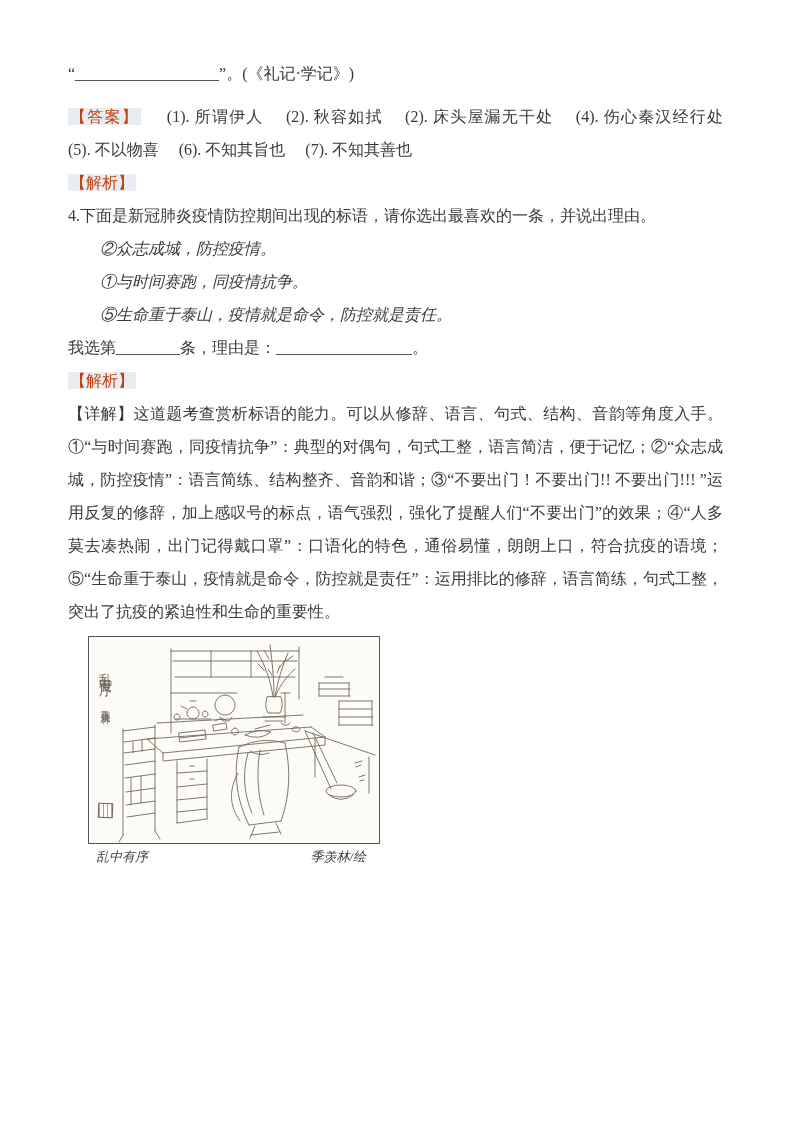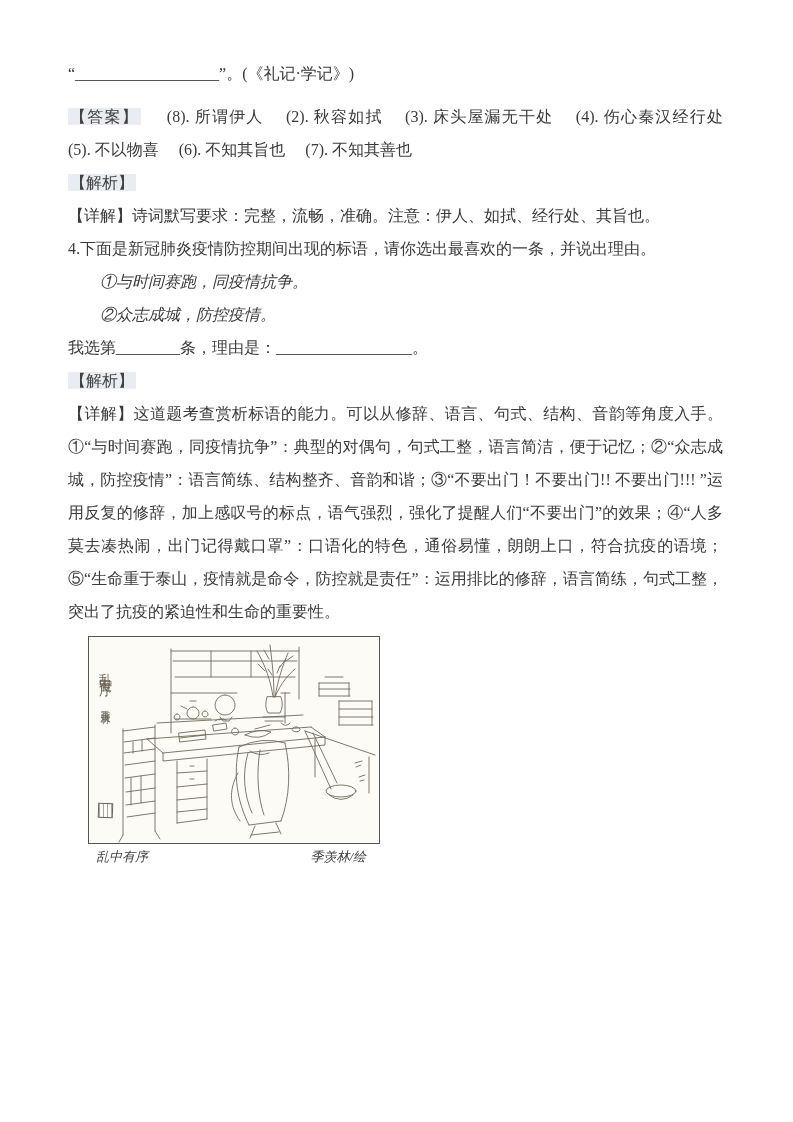--- a/index.html
+++ b/index.html
@@ -10,21 +10,21 @@
     box-sizing:border-box;
     padding:57px 70px 0 68px;
     font-family:"Liberation Serif","DejaVu Serif",serif;
     font-size:16px;color:#3a3a3a;
     overflow:hidden;
   }
   p{margin:0;line-height:33px;text-align:justify;}
   .pre{white-space:pre-wrap;}
   .mt10{margin-top:10px;}
   .hl{
-    color:#404040;
+    color:#c2410c;
     background:#E9EDF2;
     padding:0 2px;
   }
   .hl.gap{margin-right:26px;}
   .slogan{
     font-style:italic;
     margin-left:32px;
     text-align:left;
   }
   
@@ -58,30 +58,30 @@
     font-size:13px;line-height:18px;font-style:italic;color:#3f3f3f;
   }
 </style>
 </head>
 <body>
 
 <div class="page">
 
   <p>“__________________”。(《礼记·学记》)</p>
 
-  <p class="pre mt10"><span class="hl gap">【答案】</span><span>(8). 所谓伊人　 (2). 秋容如拭　 (3). 床头屋漏无干处　 (4). 伤心秦汉经行处　 (5). 不以物喜　 (6). 不知其旨也　 (7). 不知其善也</span></p>
+  <p class="pre mt10"><span class="hl gap">【答案】</span><span>(1). 所谓伊人　 (2). 秋容如拭　 (2). 床头屋漏无干处　 (4). 伤心秦汉经行处　 (5). 不以物喜　 (6). 不知其旨也　 (7). 不知其善也</span></p>
 
   <p><span class="hl">【解析】</span></p>
 
-  <p>【详解】诗词默写要求：完整，流畅，准确。注意：伊人、如拭、经行处、其旨也。</p>
 
   <p>4.下面是新冠肺炎疫情防控期间出现的标语，请你选出最喜欢的一条，并说出理由。</p>
 
+  <p class="slogan">②众志成城，防控疫情。</p>
   <p class="slogan">①与时间赛跑，同疫情抗争。</p>
-  <p class="slogan">②众志成城，防控疫情。</p>
+  <p class="slogan">⑤生命重于泰山，疫情就是命令，防控就是责任。</p>
 
   <p>我选第________条，理由是：_________________。</p>
 
 
   <p><span class="hl">【解析】</span></p>
 
   <p>【详解】这道题考查赏析标语的能力。可以从修辞、语言、句式、结构、音韵等角度入手。①“与时间赛跑，同疫情抗争”：典型的对偶句，句式工整，语言简洁，便于记忆；②“众志成城，防控疫情”：语言简练、结构整齐、音韵和谐；③“不要出门！不要出门!! 不要出门!!! ”运用反复的修辞，加上感叹号的标点，语气强烈，强化了提醒人们“不要出门”的效果；④“人多莫去凑热闹，出门记得戴口罩”：口语化的特色，通俗易懂，朗朗上口，符合抗疫的语境；⑤“生命重于泰山，疫情就是命令，防控就是责任”：运用排比的修辞，语言简练，句式工整，突出了抗疫的紧迫性和生命的重要性。</p>
 
 
   <div class="figure">

